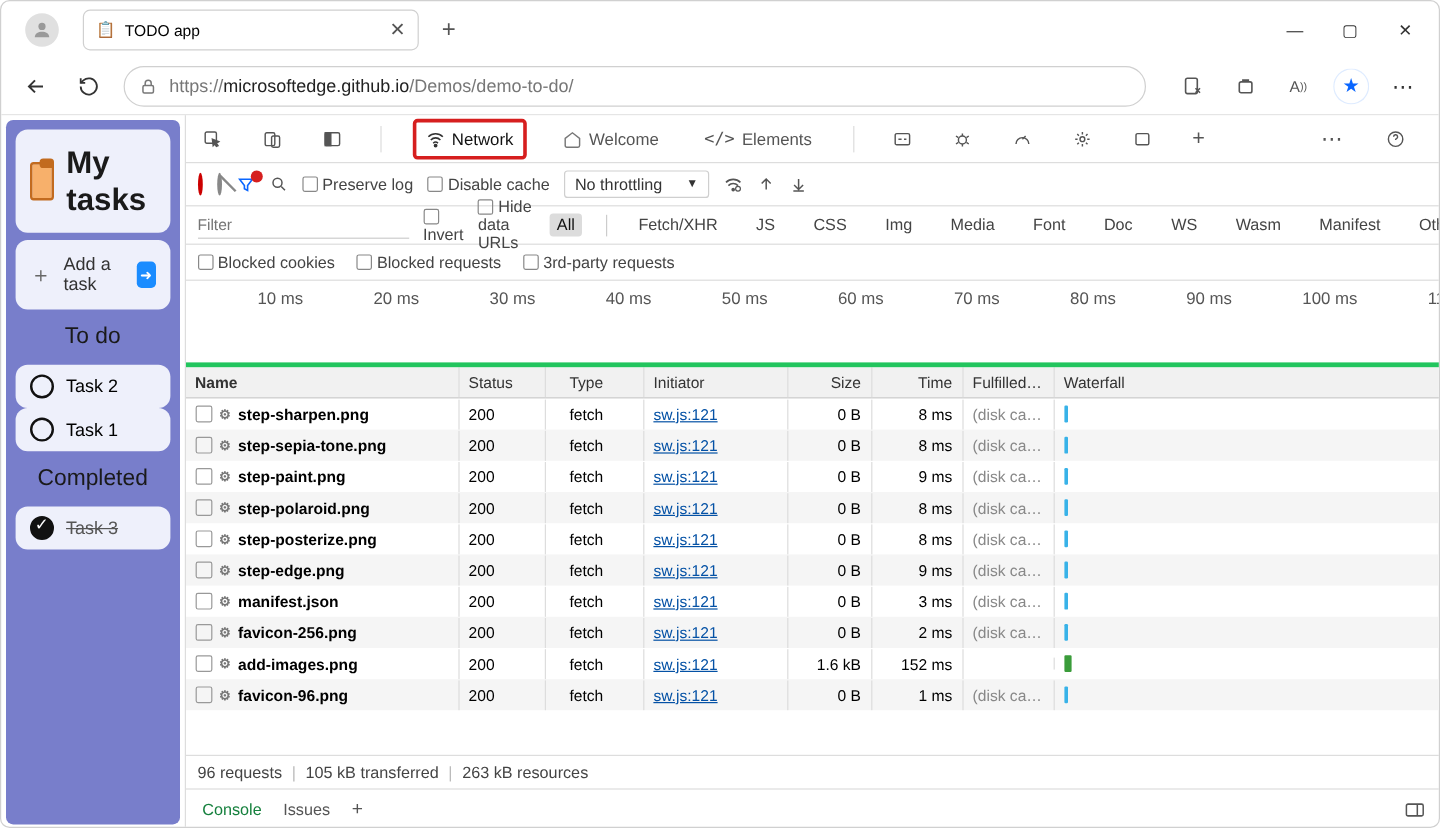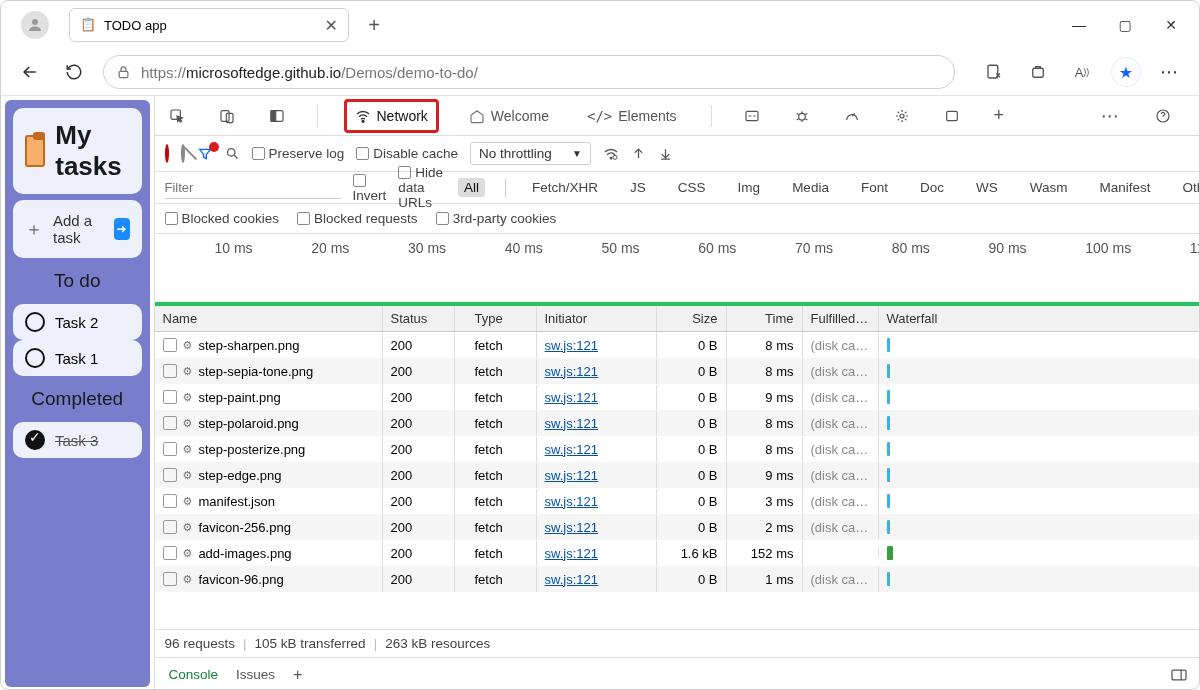--- a/index.html
+++ b/index.html
@@ -72,21 +72,21 @@
 .type-sep{ width:1px;height:18px;background:#ccc;}
 
 .dt-checkrow { display:flex; align-items:center; height:30px; border-bottom:1px solid #ddd; padding:0 10px; gap:18px; font-size:13.5px; color:#444;}
 
 .timeline { height:72px; border-bottom:4px solid #22c55e; position:relative; font-size:14px; color:#555;}
 .timeline .ticks{display:flex; justify-content:space-between; padding:6px 20px 0 60px;}
 
 .net-table { flex:1; display:flex; flex-direction:column; overflow:hidden;}
 .net-head { display:flex; border-bottom:1px solid #ccc; background:#f1f1f1; font-size:13px; color:#333;}
 .net-head > div, .net-row > div { padding:5px 8px; border-right:1px solid #ddd; overflow:hidden; white-space:nowrap; text-overflow:ellipsis;}
-.c-name{width:228px;} .c-status{width:72px;} .c-type{width:70px;margin-left:12px;} .c-init{width:120px;} .c-size{width:70px;text-align:right;} .c-time{width:76px;text-align:right;} .c-ful{width:76px;} .c-wf{flex:1;}
+.c-name{width:228px;font-weight:bold;} .c-status{width:72px;} .c-type{width:70px;margin-left:12px;} .c-init{width:120px;} .c-size{width:70px;text-align:right;} .c-time{width:76px;text-align:right;} .c-ful{width:76px;} .c-wf{flex:1;}
 .net-head .c-wf{display:flex;align-items:center;justify-content:space-between;padding-right:18px;}
 .sort-caret{font-size:10px;color:#555;}
 .net-body { overflow-y:auto; font-size:13px;}
 .net-row { display:flex; height:26px; align-items:center;}
 .net-row:nth-child(even){background:#f5f5f5;}
 .net-row .chkcell{width:14px;height:14px;border:1.5px solid #999;border-radius:2px;margin-right:6px;flex:none;}
 .net-row .gearcell{font-size:11px;color:#777;margin-right:6px;}
 .net-row .c-name{display:flex;align-items:center;}
 .net-row .c-init a{color:#0451a5;text-decoration:underline;}
 .net-row .c-ful{color:#888;}
@@ -344,21 +344,21 @@
           <span class="type-pill">WS</span>
           <span class="type-pill">Wasm</span>
           <span class="type-pill">Manifest</span>
           <span class="type-pill">Other</span>
         </span>
     </div>
 
     <div class="dt-checkrow">
       <label><span class="chk"></span><span data-bind="devtools.blocked_cookies">Blocked cookies</span></label>
       <label><span class="chk"></span><span data-bind="devtools.blocked_requests">Blocked requests</span></label>
-      <label><span class="chk"></span><span data-bind="devtools.third_party">3rd-party cookies</span></label>
+      <label><span class="chk"></span><span data-bind="devtools.third_party">3rd-party requests</span></label>
     </div>
 
     <div class="timeline">
       <div class="ticks" id="timeline-ticks">
           <span>10 ms</span>
           <span>20 ms</span>
           <span>30 ms</span>
           <span>40 ms</span>
           <span>50 ms</span>
           <span>60 ms</span>

